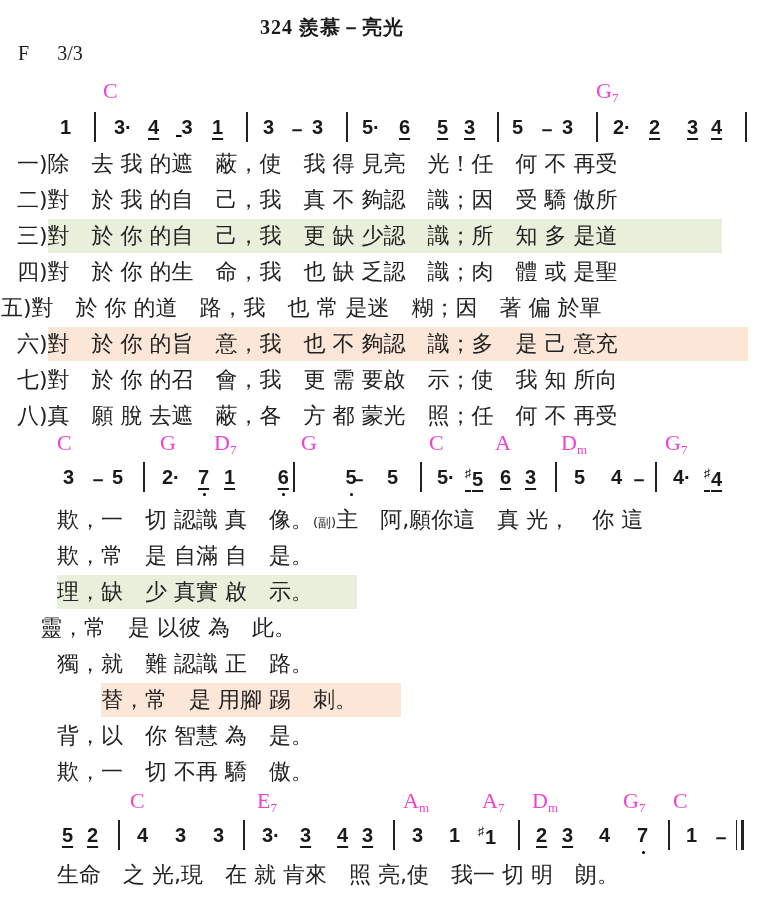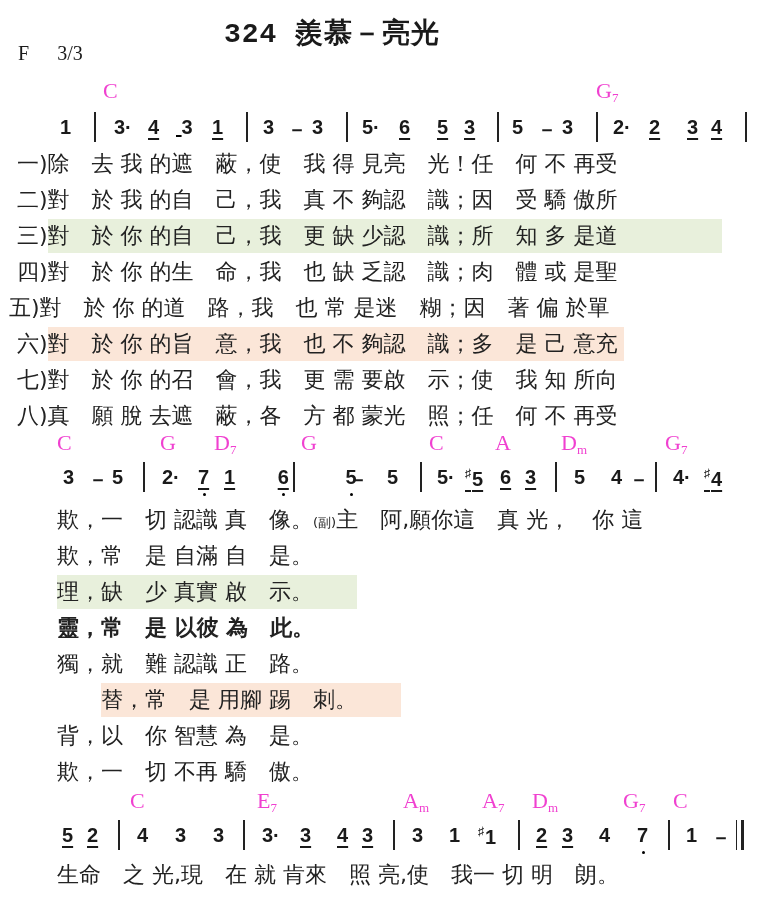--- a/index.html
+++ b/index.html
@@ -1,20 +1,20 @@
 <!DOCTYPE html>
 <html><head>
 <meta charset="utf-8">
 <style>
   html, body { margin: 0; padding: 0; background: #ffffff; }
   body { width: 771px; height: 921px; position: relative; overflow: hidden;
          font-family: "DejaVu Serif", serif; color: #1a1a1a; }
   .abs { position: absolute; }
-  .title { left: 0; width: 664px; top: 14px; text-align: center; font-family: Liberation Mono, monospace;
-           font-weight: bold; font-size: 28px; letter-spacing: 1px; }
+  .title { left: 0; width: 664px; top: 14px; text-align: center; font-family: Liberation Serif, serif;
+           font-weight: bold; font-size: 20px; letter-spacing: 1px; }
   .key { left: 18px; top: 42px; font-family: "Liberation Serif", serif; font-size: 20px; }
   .key span { margin-right: 28px; }
   .chord { position: absolute; color: #f040d0; font-family: "Liberation Serif", serif; font-size: 22px; }
   .chord sub { font-size: 13px; vertical-align: -4px; }
   .notes { position: absolute; font-family: "Liberation Sans", sans-serif; font-weight: bold; font-size: 20px; height: 30px; }
   .n { position: absolute; top: 4px; }
   .n.u { text-decoration: underline; text-underline-offset: 4px; text-decoration-thickness: 2px; }
   .dot-below { position: relative; }
   .dot-below::after { content: ""; position: absolute; left: 50%; bottom: -8px; width: 3px; height: 3px; margin-left: -1px; background: #000; border-radius: 50%; }
   .sharp { font-size: 12px; vertical-align: 9px; margin-right: 1px; }
@@ -63,22 +63,22 @@
     <span class="n u" style="left:649px">2</span>
     <span class="n u" style="left:687px">3</span>
     <span class="n u" style="left:711px">4</span>
     <div class="bar" style="left:745px;top:0"></div>
   </div>
 
   <div class="lyric" style="left:17px;top:147px;"><span>一)</span><span>除　去 我 的遮　蔽，使　我 得 見亮　光！任　何 不 再受</span></div>
   <div class="lyric" style="left:17px;top:183px;text-align:right;"><span>二)</span><span>對　於 我 的自　己，我　真 不 夠認　識；因　受 驕 傲所</span></div>
   <div class="lyric" style="left:17px;top:219px;"><span>三)</span><span class="hl-green" style="display:inline-block;width:674px">對　於 你 的自　己，我　更 缺 少認　識；所　知 多 是道</span></div>
   <div class="lyric" style="left:17px;top:255px;"><span>四)</span><span>對　於 你 的生　命，我　也 缺 乏認　識；肉　體 或 是聖</span></div>
-  <div class="lyric" style="left:9px;top:291px;"><span>五)</span><span>對　於 你 的道　路，我　也 常 是迷　糊；因　著 偏 於單</span></div>
-  <div class="lyric" style="left:17px;top:327px;"><span>六)</span><span class="hl-peach" style="display:inline-block;width:576px">對　於 你 的旨　意，我　也 不 夠認　識；多　是 己 意充</span></div>
+  <div class="lyric" style="left:1px;top:291px;"><span>五)</span><span>對　於 你 的道　路，我　也 常 是迷　糊；因　著 偏 於單</span></div>
+  <div class="lyric" style="left:17px;top:327px;"><span>六)</span><span class="hl-peach" style="display:inline-block;width:700px">對　於 你 的旨　意，我　也 不 夠認　識；多　是 己 意充</span></div>
   <div class="lyric" style="left:17px;top:363px;"><span>七)</span><span>對　於 你 的召　會，我　更 需 要啟　示；使　我 知 所向</span></div>
   <div class="lyric" style="left:17px;top:399px;"><span>八)</span><span>真　願 脫 去遮　蔽，各　方 都 蒙光　照；任　何 不 再受</span></div>
 </div>
 
 <div>
   <div class="chord" style="left:57px;top:430px;"><span>C</span><sub></sub></div>
   <div class="chord" style="left:160px;top:430px;"><span>G</span><sub></sub></div>
   <div class="chord" style="left:214px;top:430px;"><span>D</span><sub>7</sub></div>
   <div class="chord" style="left:301px;top:430px;"><span>G</span><sub></sub></div>
   <div class="chord" style="left:429px;top:430px;"><span>C</span><sub></sub></div>
@@ -109,21 +109,21 @@
     <span class="n" style="left:611px">4</span>
     <span class="n" style="left:629px">－</span>
     <div class="bar" style="left:655px;top:0"></div>
     <span class="n" style="left:673px">4·</span>
     <span class="n u" style="left:704px"><span class="sharp">♯</span>4</span>
   </div>
 
   <div class="lyric" style="left:57px;top:503px;"><span>欺，一　切 認識 真　像。</span><span class="small">(副)</span><span>主　阿,願你這　真 光，　你 這</span></div>
   <div class="lyric" style="left:57px;top:539px;"><span>欺，常　是 自滿 自　是。</span></div>
   <div class="lyric" style="left:57px;top:575px;"><span class="hl-green" style="display:inline-block;width:300px">理，缺　少 真實 啟　示。</span></div>
-  <div class="lyric" style="left:57px;top:611px;font-weight:bold;"><span>靈，常　是 以彼 為　此。</span></div>
+  <div class="lyric" style="left:40px;top:611px;"><span>靈，常　是 以彼 為　此。</span></div>
   <div class="lyric" style="left:57px;top:647px;"><span>獨，就　難 認識 正　路。</span></div>
   <div class="lyric" style="left:57px;top:683px;padding-left:44px;"><span class="hl-peach" style="display:inline-block;width:300px">替，常　是 用腳 踢　刺。</span></div>
   <div class="lyric" style="left:57px;top:719px;"><span>背，以　你 智慧 為　是。</span></div>
   <div class="lyric" style="left:57px;top:755px;"><span>欺，一　切 不再 驕　傲。</span></div>
 </div>
 
 <div>
   <div class="chord" style="left:130px;top:788px;"><span>C</span><sub></sub></div>
   <div class="chord" style="left:257px;top:788px;"><span>E</span><sub>7</sub></div>
   <div class="chord" style="left:403px;top:788px;"><span>A</span><sub>m</sub></div>

